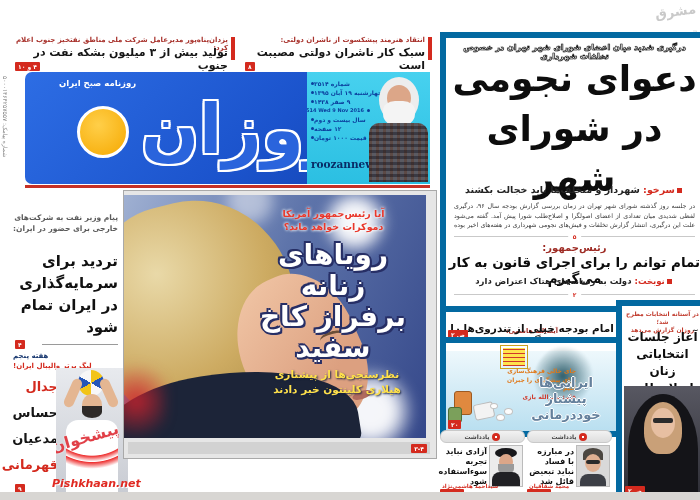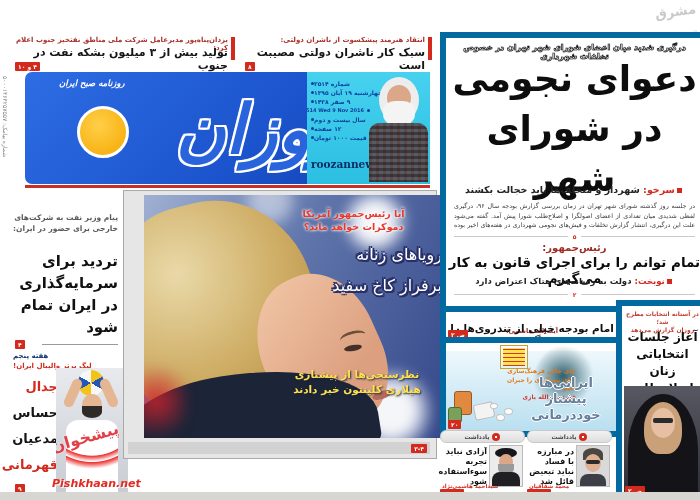--- a/index.html
+++ b/index.html
@@ -12,62 +12,62 @@
   .ptag{position:absolute;background:#d42a1e;color:#fff;font-size:6px;font-weight:bold;
         padding:1px 3px;border-radius:1px;line-height:7px;}
   .redsq{display:inline-block;width:5px;height:5px;background:#d42a1e;margin:0 2px;vertical-align:middle;}
   .box{position:absolute;border:6px solid #0369a1;background:#fff;}
   .divider{position:absolute;left:8px;right:8px;border-top:1px solid #c9c9c9;}
   .divider .dtag{position:absolute;top:-4px;left:50%;transform:translateX(-50%);
         background:#fff;color:#d42a1e;font-size:6px;font-weight:bold;padding:0 5px;line-height:8px;}
   .dot{width:3px;height:3px;border-radius:50%;background:#0b3f9e;margin-left:3px;flex:0 0 auto;}
   
   #blue-box{left:25px;top:72px;width:324px;height:112px;border-radius:7px;
-        background:linear-gradient(135deg,#2d6de4 0%,#1b53cc 70%,#1547b8 100%);overflow:hidden;font-style:italic;}
+        background:linear-gradient(135deg,#2d6de4 0%,#1b53cc 70%,#1547b8 100%);overflow:hidden;}
   #logo{position:absolute;right:6px;top:10px;font-size:68px;font-weight:bold;color:#2a64dc;
         line-height:95px;letter-spacing:-2px;
         text-shadow:2px 0 #fff,-2px 0 #fff,0 2px #fff,0 -2px #fff,2px 2px #fff,-2px -2px #fff,2px -2px #fff,-2px 2px #fff;margin-left:32px;}
   #tagline{position:absolute;left:34px;top:6px;color:#fff;font-size:8.5px;font-weight:bold;}
   #sun{position:absolute;left:52px;top:34px;width:46px;height:46px;border-radius:50%;
         background:radial-gradient(circle at 40% 35%,#ffcf49,#f5a800);border:3px solid #fff;}
   #cyan-box{left:307px;top:72px;width:123px;height:112px;
         background:linear-gradient(180deg,#47d1ef,#2bbfe2);overflow:hidden;}
   .info-line{display:flex;flex-direction:row-reverse;align-items:center;justify-content:flex-start;
         direction:rtl;color:#0b3f9e;font-size:6px;font-weight:bold;line-height:9px;white-space:nowrap;}
   #info-list{position:absolute;right:60px;top:7px;width:62px;}
   #website{position:absolute;left:4px;top:86px;font-family:"DejaVu Serif",serif;font-weight:bold;
         font-size:10.5px;color:#092c66;direction:ltr;}
   #red-underline{left:25px;top:185px;width:405px;height:3px;background:#c63126;}
   
   #oldman{position:absolute;left:62px;top:3px;width:59px;height:107px;overflow:hidden;}
   
   #photo-frame{left:123px;top:190px;width:312px;height:267px;border:1px solid #a9a9a9;background:#e6e6e6;}
-  #photo{position:absolute;left:20px;top:4px;width:302px;height:243px;overflow:hidden;
+  #photo{position:absolute;left:0;top:4px;width:302px;height:243px;overflow:hidden;
         background:linear-gradient(115deg,#93a6cc 0%,#68121
         );}
   #photo{background:linear-gradient(115deg,#9fb0d2 0%,#5e74aa 45%,#35488a 100%);}
   .starblob{position:absolute;border-radius:50%;filter:blur(6px);background:radial-gradient(circle,rgba(255,255,255,.95) 0 35%,rgba(255,255,255,0) 70%);}
   #hair{position:absolute;left:-28px;top:6px;width:200px;height:215px;transform:rotate(-14deg);
         border-radius:46% 54% 58% 42%;background:radial-gradient(circle at 35% 30%,#e9d9a8,#cdab62 55%,#a9873f);}
   #face{position:absolute;left:118px;top:78px;width:118px;height:158px;transform:rotate(-24deg);
         border-radius:52% 48% 44% 56%;background:linear-gradient(150deg,#f2c8a8,#dca080 70%);}
   #brow{position:absolute;left:196px;top:136px;width:26px;height:10px;border-top:3px solid #6b4f38;
         border-radius:50%;transform:rotate(-14deg);}
   #eye{position:absolute;left:200px;top:150px;width:18px;height:6px;background:#43302a;border-radius:50%;
         transform:rotate(-10deg);}
   #lip{position:absolute;left:228px;top:196px;width:20px;height:8px;background:#b06a5e;border-radius:50%;
         transform:rotate(-18deg);}
   #shoulder{position:absolute;left:-16px;bottom:-34px;width:250px;height:100px;background:#1c2438;
         transform:rotate(-9deg);border-radius:40% 60% 20% 20%;}
   #redblur{position:absolute;left:-18px;bottom:-8px;width:60px;height:90px;filter:blur(6px);
         background:radial-gradient(circle,rgba(205,35,45,.9),rgba(205,35,45,0) 70%);}
   #c-kicker{position:absolute;right:10px;top:12px;width:165px;text-align:center;color:#e8372b;
         font-size:9.5px;font-weight:bold;line-height:13px;text-shadow:0 0 3px #fff,0 0 3px #fff;}
-  #c-head{position:absolute;right:4px;top:44px;width:178px;color:#fff;
-        font-size:16px;font-weight:normal;line-height:31px;
+  #c-head{position:absolute;right:4px;top:44px;width:178px;text-align:center;color:#fff;
+        font-size:28px;font-weight:bold;line-height:31px;
         text-shadow:2px 0 #272f66,-2px 0 #272f66,0 2px #272f66,0 -2px #272f66,2px 2px #272f66,-2px -2px #272f66;}
   #c-sub{position:absolute;right:14px;top:172px;width:150px;text-align:center;color:#ffe14b;
         font-size:10.5px;font-weight:bold;line-height:15px;text-shadow:1px 1px 2px #16203f;}
   #photo-strip{position:absolute;left:4px;bottom:4px;width:302px;height:12px;background:#d2d2d2;}
   
   #sms{left:2px;top:76px;writing-mode:vertical-rl;font-size:6px;color:#8a8a8a;letter-spacing:1px;}
   #oil-kicker{left:13px;top:212px;width:105px;color:#5a5a5a;font-size:7.5px;
         font-weight:bold;line-height:11px;}
   #oil-head{left:13px;top:250px;width:105px;text-align:right;font-size:15px;font-weight:bold;
         color:#111;line-height:22px;}

